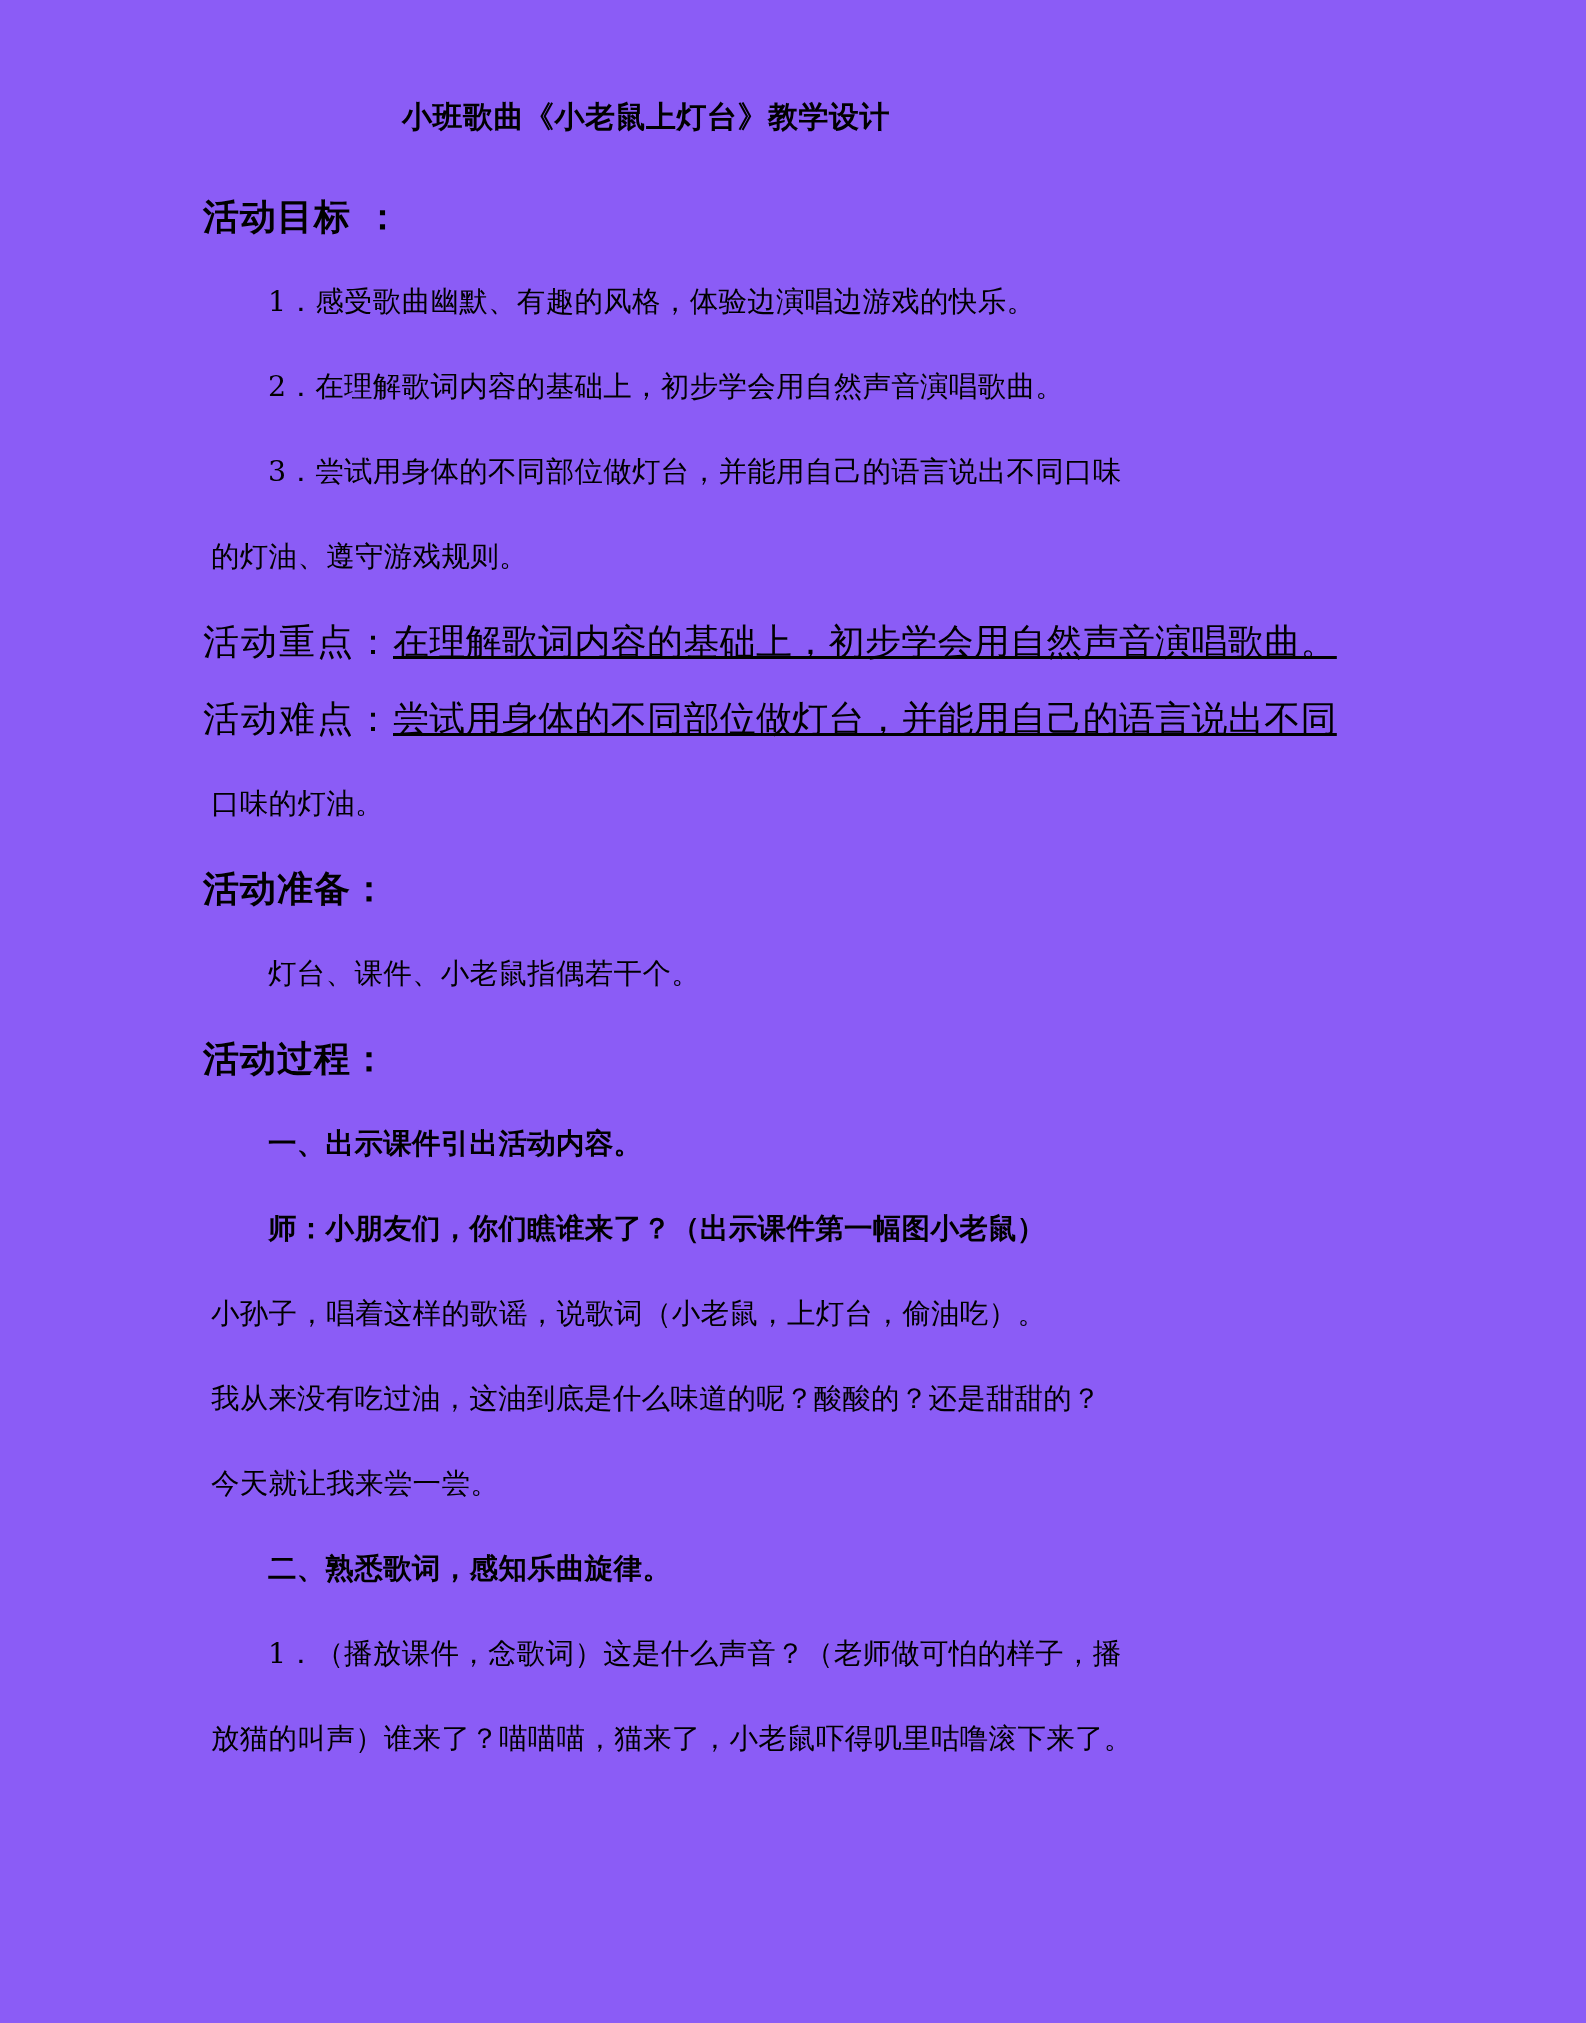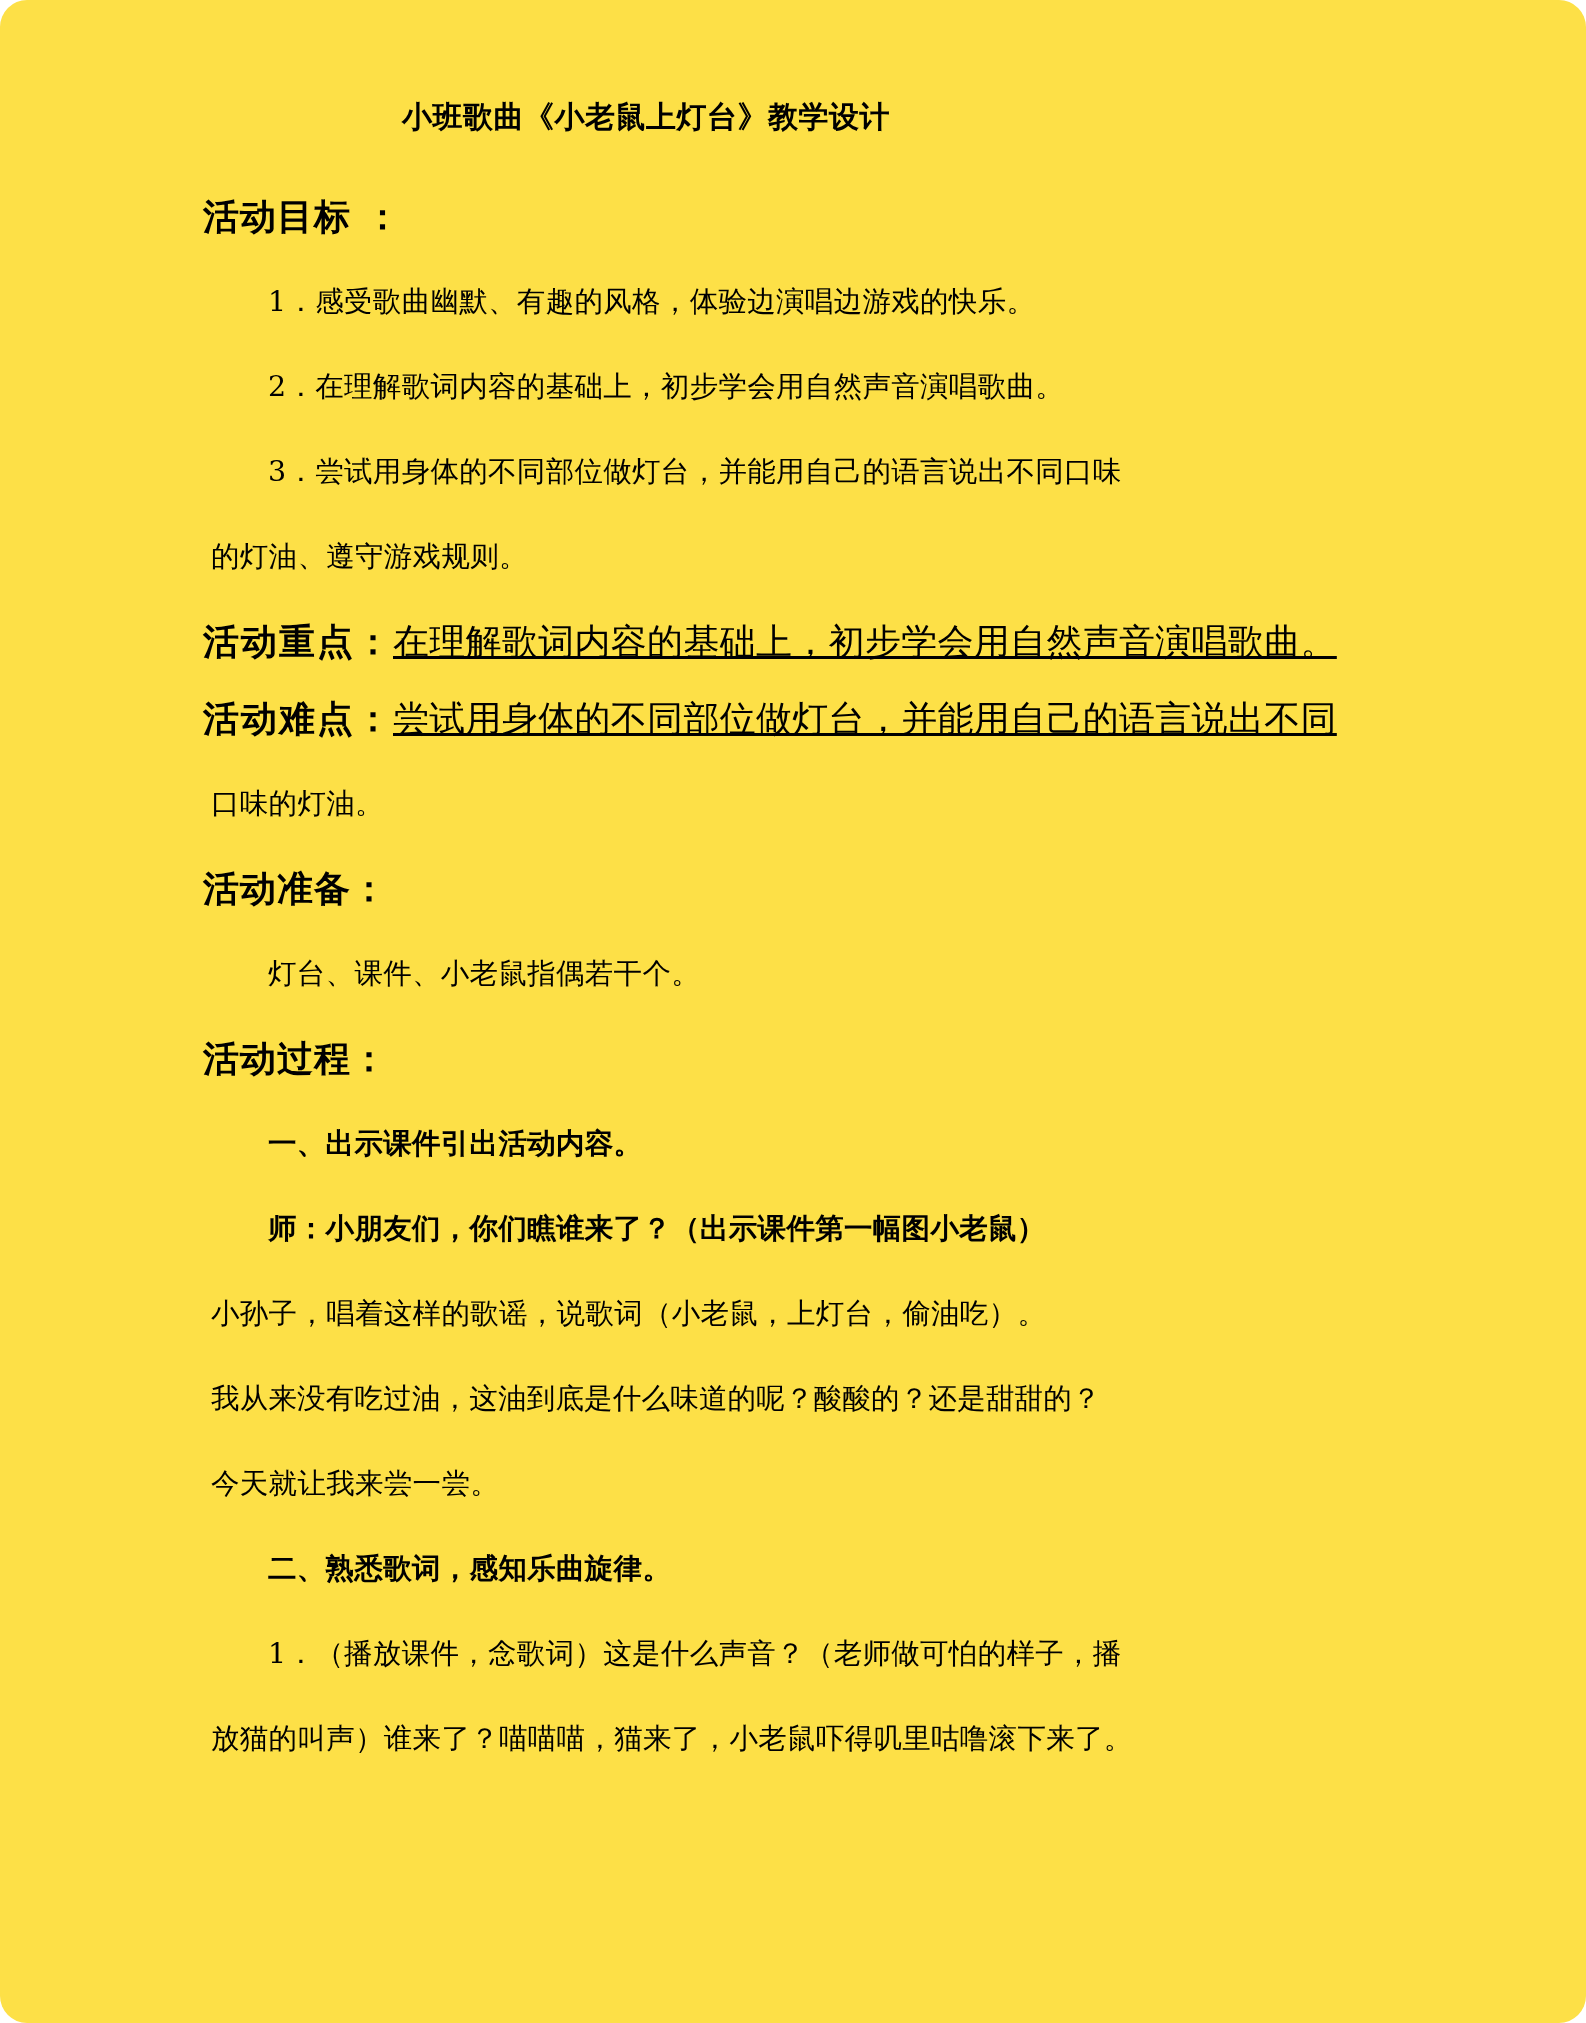--- a/index.html
+++ b/index.html
@@ -9,24 +9,23 @@
     background: #ffffff;
   }
   body {
     font-family: "DejaVu Serif", "Liberation Serif", serif;
     color: #000000;
   }
   .page {
     position: relative;
     width: 1586px;
     height: 2023px;
-    background: #fde047;
+    background: #8b5cf6;
     box-sizing: border-box;
     overflow: hidden;
-    border-radius: 27px;
   }
   .content {
     position: absolute;
     left: 203px;
     top: 96px;
     width: 886px;
   }
   .doc-title {
     font-size: 30px;
     font-weight: bold;
@@ -45,21 +44,21 @@
   }
   .hdr {
     font-weight: bold;
     font-size: 36px;
     line-height: 77px;
     letter-spacing: 1px;
     margin: 0;
     white-space: nowrap;
   }
   .hdr .lead {
-    font-weight: bold;
+    font-weight: normal;
     letter-spacing: 2px;
   }
   .hdr .rest {
     font-weight: normal;
     letter-spacing: 0.3px;
     text-decoration: underline;
   }
   .ind1 { padding-left: 57px; font-weight: bold; }
   .ind-num { padding-left: 57px; }
   .ind-quote { padding-left: 45px; }

